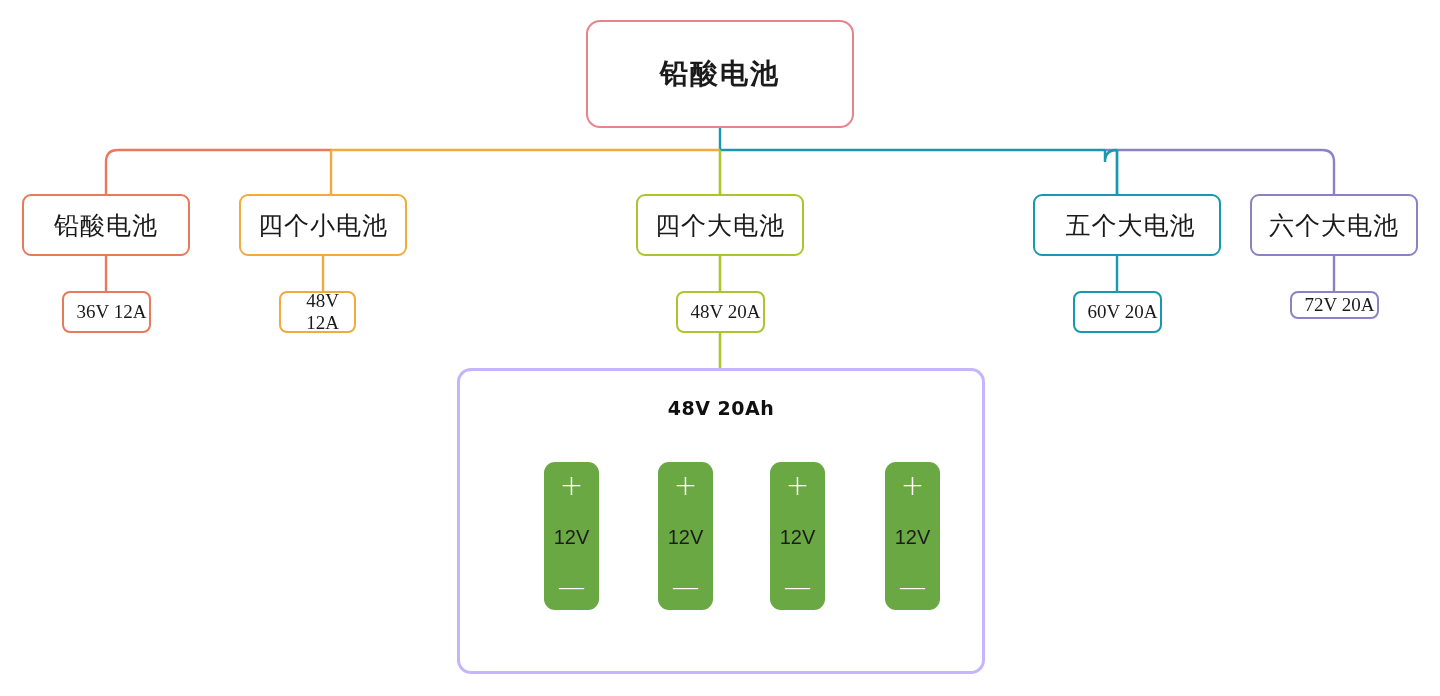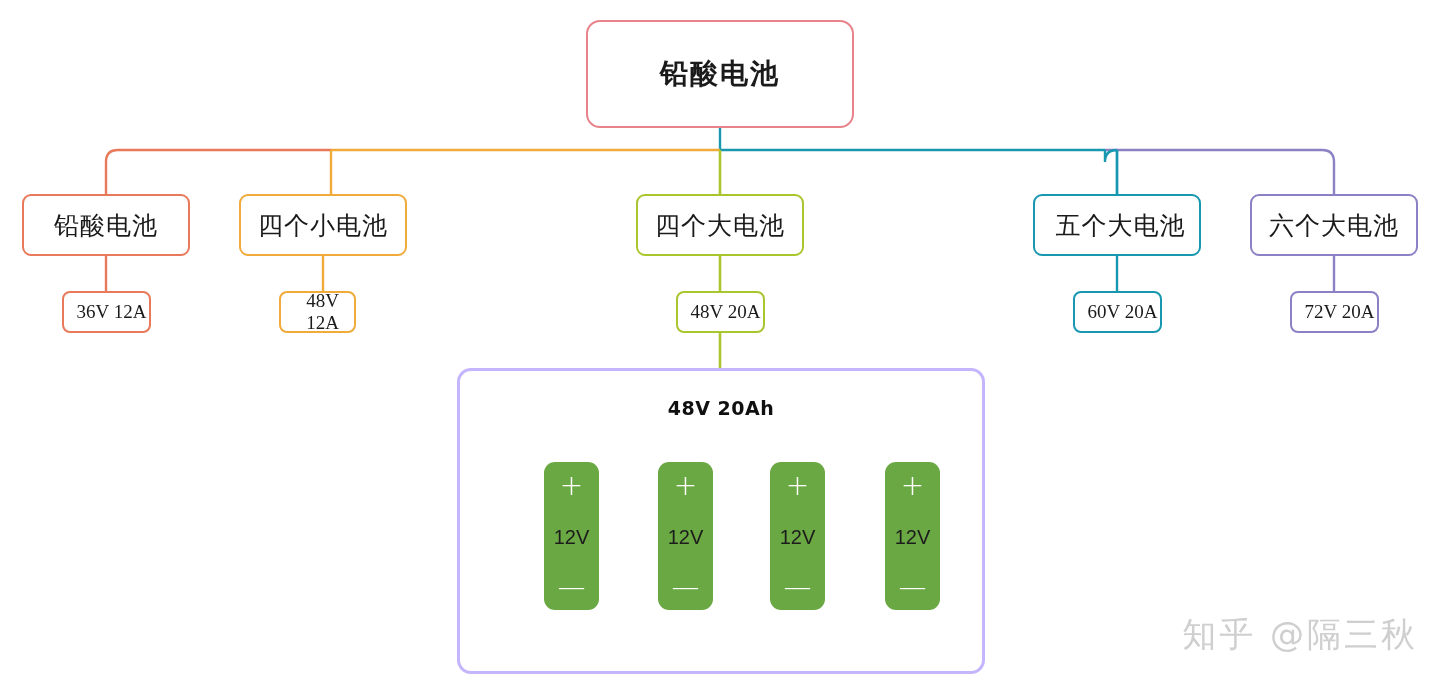--- a/index.html
+++ b/index.html
@@ -178,21 +178,21 @@
   </div>
 
   <div class="node branch" style="left:239px; top:194px; width:168px; height:62px; border-color:#f0ab3a;">
     <span>四个小电池</span>
   </div>
 
   <div class="node branch" style="left:636px; top:194px; width:168px; height:62px; border-color:#aac62f;">
     <span>四个大电池</span>
   </div>
 
-  <div class="node branch" style="left:1033px; top:194px; width:168px; height:62px; border-color:#1897b0;padding-left:7px;">
+  <div class="node branch" style="left:1033px; top:194px; width:188px; height:62px; border-color:#1897b0;padding-left:7px;">
     <span>五个大电池</span>
   </div>
 
   <div class="node branch" style="left:1250px; top:194px; width:168px; height:62px; border-color:#8a82c4;">
     <span>六个大电池</span>
   </div>
 
   <div class="node leaf" style="left:62px; top:291px; width:89px; height:42px; border-color:#e8795a;">
     <span>36V 12A</span>
   </div>
@@ -202,21 +202,21 @@
   </div>
 
   <div class="node leaf" style="left:676px; top:291px; width:89px; height:42px; border-color:#aac62f;">
     <span>48V 20A</span>
   </div>
 
   <div class="node leaf" style="left:1073px; top:291px; width:89px; height:42px; border-color:#1897b0;">
     <span>60V 20A</span>
   </div>
 
-  <div class="node leaf" style="left:1290px; top:291px; width:89px; height:42px; border-color:#8a82c4;">
+  <div class="node leaf" style="left:1290px; top:291px; width:89px; height:28px; border-color:#8a82c4;">
     <span>72V 20A</span>
   </div>
 
   <div class="panel" style="left:457px; top:368px; width:528px; height:306px;">
     <div class="panel-title">48V 20Ah</div>
   </div>
 
   <div class="cell" style="left:544px; top:462px;">
     <div class="plus">+</div>
     <div class="volt">12V</div>
@@ -234,15 +234,14 @@
     <div class="volt">12V</div>
     <div class="minus">—</div>
   </div>
 
   <div class="cell" style="left:885px; top:462px;">
     <div class="plus">+</div>
     <div class="volt">12V</div>
     <div class="minus">—</div>
   </div>
 
-  <div class="watermark">知乎 @隔三秋</div>
 
 </div>
 
 </body></html>

